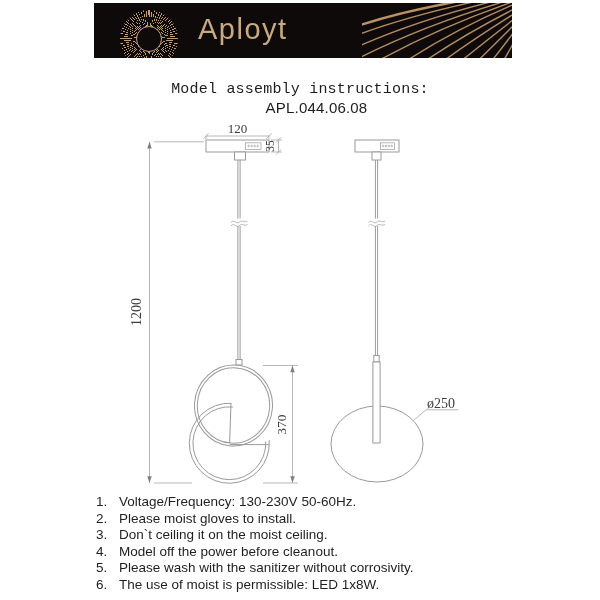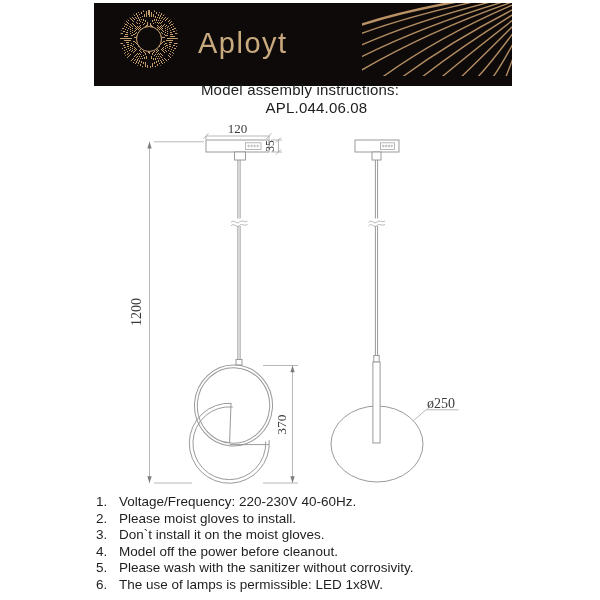--- a/index.html
+++ b/index.html
@@ -2,21 +2,21 @@
 <html><head>
 <meta charset="utf-8">
 <style>
   html,body{margin:0;padding:0;}
   body{
     width:600px;height:600px;position:relative;background:#ffffff;
     font-family:"Liberation Sans",sans-serif;color:#1f1f1f;overflow:hidden;
   }
   
   .banner{
-    position:absolute;left:94px;top:3px;width:418px;height:83px;
+    position:absolute;left:94px;top:3px;width:418px;height:55px;
     background:#0d0a09;overflow:hidden;
   }
   .sun{position:absolute;left:26px;top:7px;width:58px;height:58px;}
   .sun-rays{
     position:absolute;inset:0;border-radius:50%;
     background:repeating-conic-gradient(rgba(205,165,112,.95) 0deg 1.3deg,transparent 1.3deg 5.2deg);
   }
   .sun-disc{
     position:absolute;left:16px;top:16px;width:24px;height:24px;border-radius:50%;
     background:#0d0a09;border:1px solid #caa274;
@@ -24,21 +24,21 @@
   .brand{
     position:absolute;left:104px;top:50%;transform:translateY(-54%);
     font-size:29px;font-weight:400;letter-spacing:1.5px;color:#c9a97e;
   }
   .banner-rays{position:absolute;right:0;top:0;width:150px;height:73px;}
   
   .title-line{
     position:absolute;left:0;right:0;text-align:center;font-size:15px;
     color:#1d1d1d;letter-spacing:.2px;
   }
-  .title-1{top:81px;}
+  .title-1{top:81px;font-family:Liberation Mono, monospace;}
   .title-2{top:99px;margin-left:33px;}
   
   .drawing{position:absolute;left:0;top:0;width:600px;height:600px;}
   .cad{stroke:#9a9a9a;fill:none;stroke-width:1;}
   .cad-thin{stroke:#a5a5a5;fill:none;stroke-width:.8;}
   .cad-fill{stroke:#9a9a9a;fill:#ffffff;stroke-width:1;}
   .dim-txt{font-family:"Liberation Serif",serif;fill:#3b3b3b;}
   .arrow{fill:#7d7d7d;stroke:none;}
   
   .instr{position:absolute;left:96px;top:494px;width:450px;}
@@ -174,35 +174,35 @@
     <g>
       <path class="cad-thin" d="M413.5,420.5 L426,409.8 H458.5"></path>
       <text class="dim-txt" x="427" y="407.5" font-size="14">ø250</text>
     </g>
   </g>
 </svg>
 
 <div class="instr">
   <div class="instr-row">
     <span class="instr-num">1.</span>
-    <span class="instr-text">Voltage/Frequency: 220-230V 40-60Hz.</span>
+    <span class="instr-text">Voltage/Frequency: 130-230V 50-60Hz.</span>
   </div>
   <div class="instr-row">
     <span class="instr-num">2.</span>
     <span class="instr-text">Please moist gloves to install.</span>
   </div>
   <div class="instr-row">
     <span class="instr-num">3.</span>
-    <span class="instr-text">Don`t install it on the moist gloves.</span>
+    <span class="instr-text">Don`t ceiling it on the moist ceiling.</span>
   </div>
   <div class="instr-row">
     <span class="instr-num">4.</span>
     <span class="instr-text">Model off the power before cleanout.</span>
   </div>
   <div class="instr-row">
     <span class="instr-num">5.</span>
     <span class="instr-text">Please wash with the sanitizer without corrosivity.</span>
   </div>
   <div class="instr-row">
     <span class="instr-num">6.</span>
-    <span class="instr-text">The use of lamps is permissible: LED 1x8W.</span>
+    <span class="instr-text">The use of moist is permissible: LED 1x8W.</span>
   </div>
 </div>
 
 </body></html>

